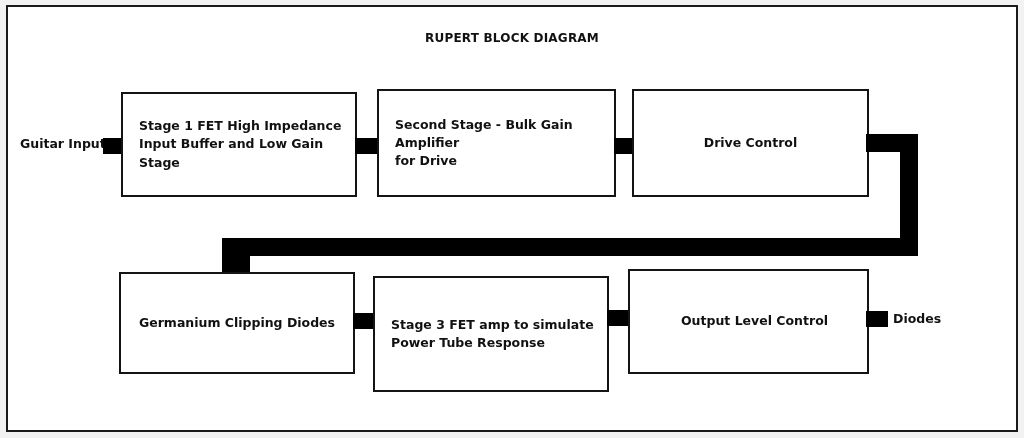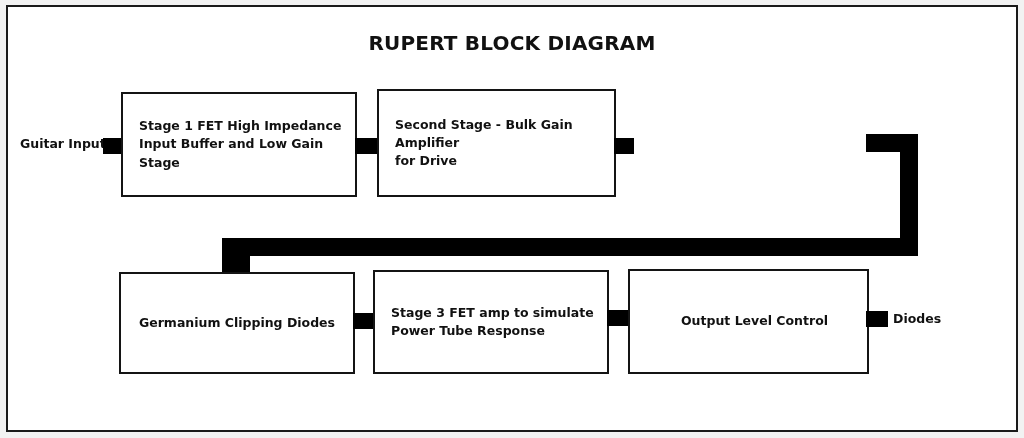--- a/index.html
+++ b/index.html
@@ -30,21 +30,21 @@
     background: #ffffff;
     border: 2px solid #1a1a1a;
     box-sizing: border-box;
   }
   .title {
     position: absolute;
     left: 0;
     top: 31px;
     width: 1024px;
     text-align: center;
-    font-size: 20px;
+    font-size: 12px;
     font-weight: bold;
     color: #111111;
     letter-spacing: 0.2px;
   }
   
   .block {
     position: absolute;
     background: #ffffff;
     border: 2px solid #141414;
     box-sizing: border-box;
@@ -106,36 +106,39 @@
 
   <div class="stub" style="left:355px; top:138px; width:24px; height:16px;"></div>
 
   <div class="block left-text" style="left:377px; top:89px; width:239px; height:108px;justify-content:center;">
     <div class="label" style="white-space:pre-line;">Second Stage - Bulk Gain Amplifier
 for Drive</div>
   </div>
 
   <div class="stub" style="left:614px; top:138px; width:20px; height:16px;"></div>
 
+  <div class="block center-text" style="left:632px; top:89px; width:237px; height:108px;">
+    <div class="label" style="white-space:pre-line;">Drive Control</div>
+  </div>
 
   <div class="route" style="left:866px; top:134px; width:52px; height:18px;"></div>
 
   <div class="route" style="left:900px; top:134px; width:18px; height:122px;"></div>
 
   <div class="route" style="left:222px; top:238px; width:696px; height:18px;"></div>
 
   <div class="route" style="left:222px; top:238px; width:28px; height:38px;"></div>
 
   <div class="block center-text" style="left:119px; top:272px; width:236px; height:102px;">
     <div class="label" style="white-space:pre-line;">Germanium Clipping Diodes</div>
   </div>
 
   <div class="stub" style="left:353px; top:313px; width:22px; height:16px;"></div>
 
-  <div class="block left-text" style="left:373px; top:270px; width:236px; height:104px;">
+  <div class="block left-text" style="left:373px; top:276px; width:236px; height:116px;">
     <div class="label" style="white-space:pre-line;">Stage 3 FET amp to simulate
 Power Tube Response</div>
   </div>
 
   <div class="stub" style="left:607px; top:310px; width:23px; height:16px;"></div>
 
   <div class="block center-text" style="left:628px; top:269px; width:241px; height:105px;padding-left:12px;">
     <div class="label" style="white-space:pre-line;">Output Level Control</div>
   </div>
 

